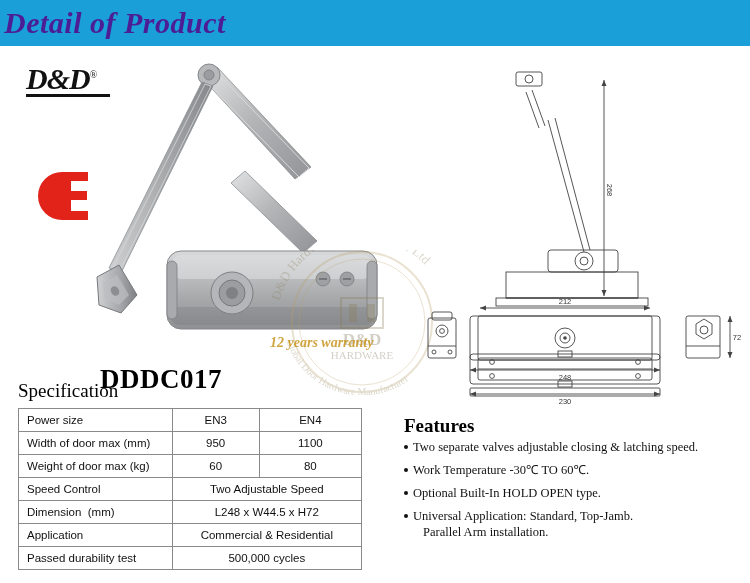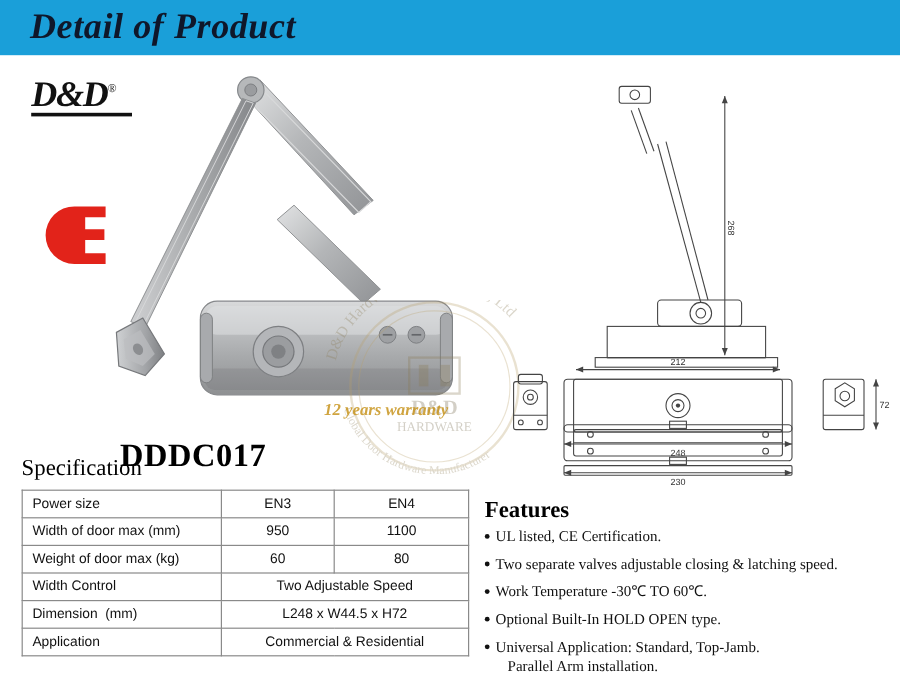--- a/index.html
+++ b/index.html
@@ -18,26 +18,26 @@
   .header {
     position: absolute;
     top: 0; left: 0;
     width: 750px;
     height: 46px;
     background: #1a9fd9;
     display: flex;
     align-items: center;
   }
   .header-title {
-    color: #0f172a;
+    color: #4c1d95;
     font-size: 30px;
     font-weight: bold;
     font-style: italic;
     letter-spacing: 0.5px;
-    padding-left: 25px;
+    padding-left: 4px;
     font-family: "Liberation Serif", serif;
   }
 
   
   .brand {
     position: absolute;
     top: 62px;
     left: 26px;
     font-size: 30px;
     font-weight: bold;
@@ -100,21 +100,21 @@
     font-size: 19px;
     font-weight: normal;
     font-family: "Liberation Serif", serif;
   }
 
   
   .spec-table {
     position: absolute;
     top: 408px;
     left: 18px;
-    width: 373px;
+    width: 344px;
     border-collapse: collapse;
     font-size: 11.5px;
   }
   .spec-table td {
     border: 1px solid #8a8a8a;
     height: 23px;
     padding: 0 6px;
     color: #111;
   }
   .spec-table td.label { width: 166px; text-align: left; padding-left: 8px; }
@@ -415,40 +415,40 @@
       <td class="label">Width of door max (mm)</td>
       <td class="val val-en3">950</td>
       <td class="val val-en4">1100</td>
     </tr>
     <tr>
       <td class="label">Weight of door max (kg)</td>
       <td class="val val-en3">60</td>
       <td class="val val-en4">80</td>
     </tr>
     <tr>
-      <td class="label">Width Control</td>
+      <td class="label">Speed Control</td>
       <td class="val" colspan="2">Two Adjustable Speed</td>
     </tr>
     <tr>
       <td class="label">Dimension&nbsp; (mm)</td>
       <td class="val" colspan="2">L248 x W44.5 x H72</td>
     </tr>
     <tr>
       <td class="label">Application</td>
       <td class="val" colspan="2">Commercial &amp; Residential</td>
     </tr>
+    <tr>
+      <td class="label">Passed durability test</td>
+      <td class="val" colspan="2">500,000 cycles</td>
+    </tr>
   </tbody>
 </table>
 
 <div class="features-heading">Features</div>
 <ul class="features-list">
-  <li>
-    <span class="bullet"></span>
-    <span>UL listed, CE Certification.</span>
-  </li>
   <li>
     <span class="bullet"></span>
     <span>Two separate valves adjustable closing &amp; latching speed.</span>
   </li>
   <li>
     <span class="bullet"></span>
     <span>Work Temperature -30℃ TO 60℃.</span>
   </li>
   <li>
     <span class="bullet"></span>

